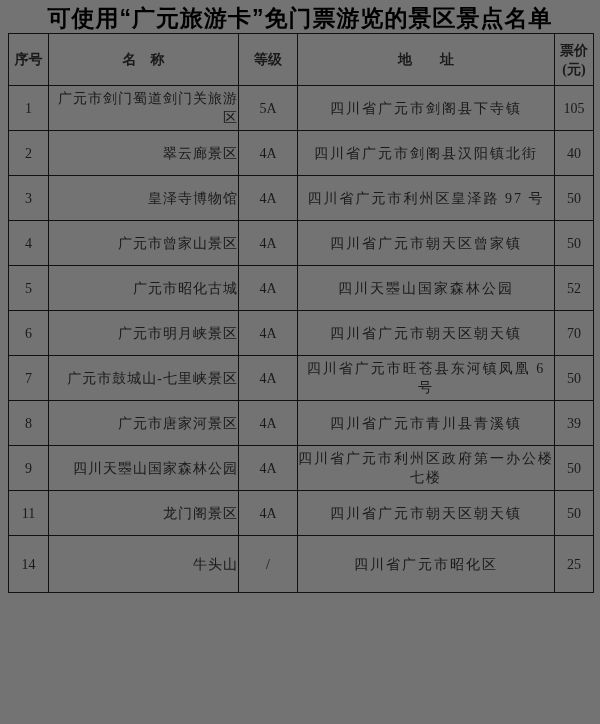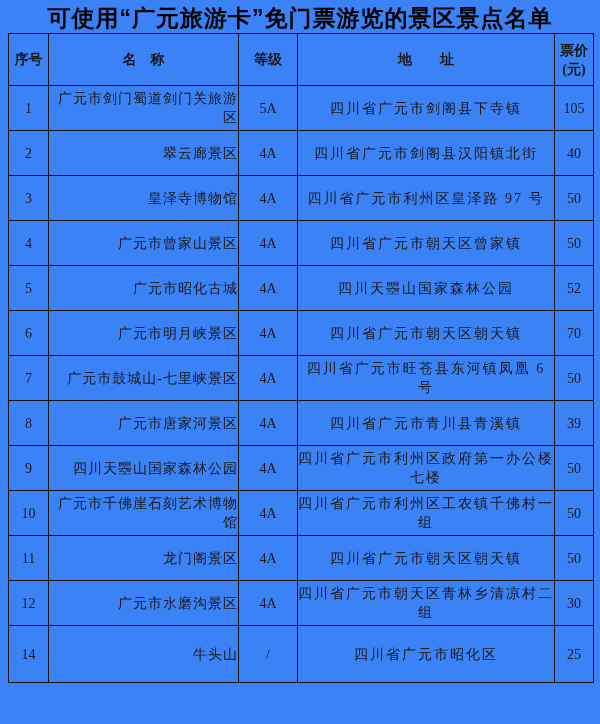--- a/index.html
+++ b/index.html
@@ -5,21 +5,21 @@
   html, body {
     margin: 0;
     padding: 0;
     background: #ffffff;
   }
   .page {
     position: relative;
     width: 600px;
     height: 724px;
     overflow: hidden;
-    background: #3b82f6;
+    background: #737373;
     font-family: "Liberation Serif", "DejaVu Serif", serif;
     color: #1a1a1a;
   }
   .doc-title {
     margin: 0;
     padding-top: 3px;
     height: 30px;
     text-align: center;
     font-size: 23px;
     font-weight: bold;
@@ -158,39 +158,25 @@
         <td class="cell-price">39</td>
       </tr>
       <tr class="body-row">
         <td class="cell-index">9</td>
         <td class="cell-name">四川天瞾山国家森林公园</td>
         <td class="cell-grade">4A</td>
         <td class="cell-addr">四川省广元市利州区政府第一办公楼七楼</td>
         <td class="cell-price">50</td>
       </tr>
       <tr class="body-row">
-        <td class="cell-index">10</td>
-        <td class="cell-name">广元市千佛崖石刻艺术博物馆</td>
-        <td class="cell-grade">4A</td>
-        <td class="cell-addr">四川省广元市利州区工农镇千佛村一组</td>
-        <td class="cell-price">50</td>
-      </tr>
-      <tr class="body-row">
         <td class="cell-index">11</td>
         <td class="cell-name">龙门阁景区</td>
         <td class="cell-grade">4A</td>
         <td class="cell-addr">四川省广元市朝天区朝天镇</td>
         <td class="cell-price">50</td>
-      </tr>
-      <tr class="body-row">
-        <td class="cell-index">12</td>
-        <td class="cell-name">广元市水磨沟景区</td>
-        <td class="cell-grade">4A</td>
-        <td class="cell-addr">四川省广元市朝天区青林乡清凉村二组</td>
-        <td class="cell-price">30</td>
       </tr>
       <tr class="last-row">
         <td class="cell-index">14</td>
         <td class="cell-name">牛头山</td>
         <td class="cell-grade">/</td>
         <td class="cell-addr">四川省广元市昭化区</td>
         <td class="cell-price">25</td>
       </tr>
     </tbody>
   </table>

